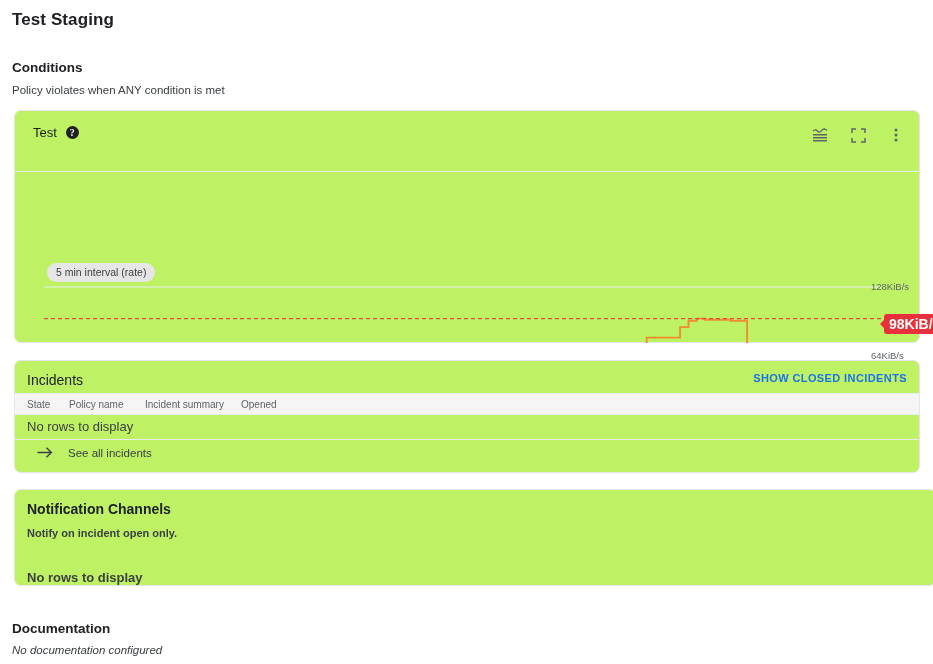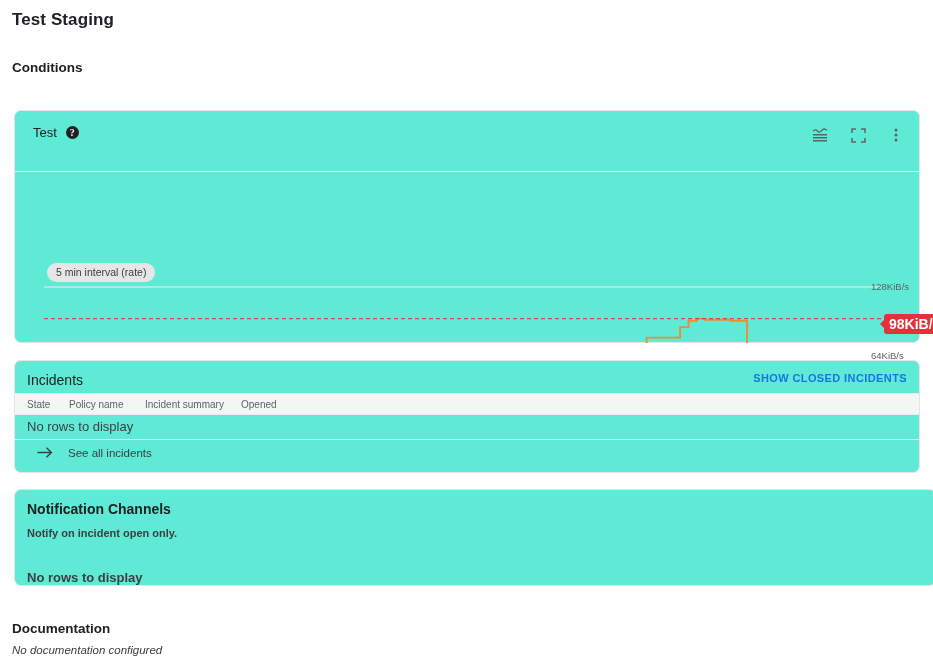--- a/index.html
+++ b/index.html
@@ -25,21 +25,21 @@
   .section-sub {
     font-size: 11.5px; color: #3c4043; font-weight: normal;
   }
 
   
   .conditions-head { position: absolute; left: 12px; top: 60px; }
   .conditions-sub  { position: absolute; left: 12px; top: 84px; }
 
   .card {
     position: absolute;
-    background: #5eead4;
+    background: #bef264;
     border: 1px solid #e3e5e8;
     border-radius: 7px;
   }
 
   #chart-card { left: 14px; top: 110px; width: 906px; height: 233px; }
 
   .chart-title-row {
     position: absolute; left: 18px; top: 14px;
     display: flex; align-items: center; gap: 9px;
   }
@@ -136,20 +136,21 @@
   }
 </style>
 </head>
 <body>
 
 <div class="page">
 
   <div class="page-title">Test Staging</div>
 
   <div class="conditions-head section-title">Conditions</div>
+  <div class="conditions-sub section-sub">Policy violates when ANY condition is met</div>
 
   <div class="card" id="chart-card">
 
     <div class="chart-title-row">
       <span class="chart-title">Test</span>
       <span class="help-icon">?</span>
     </div>
 
     <div class="chart-actions">
       <div class="act">

